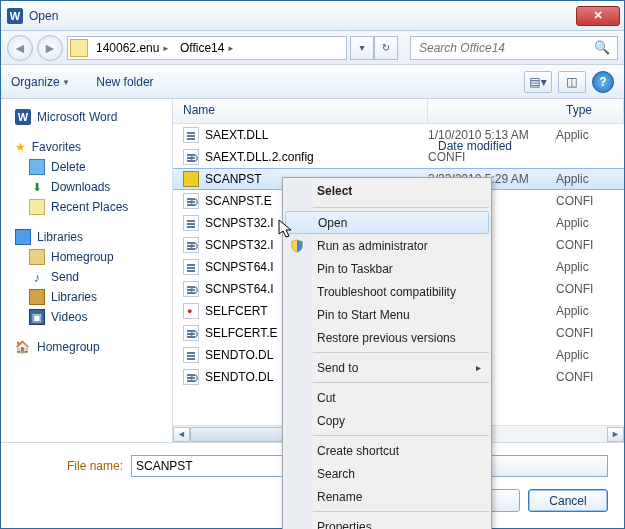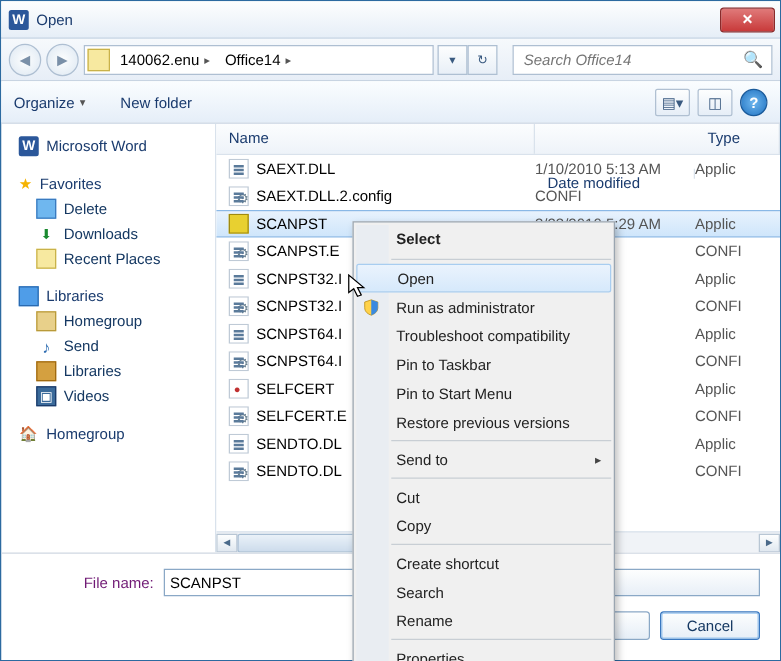--- a/index.html
+++ b/index.html
@@ -68,21 +68,21 @@
   .exe-ico { width:16px; height:16px; background:#e8d030; border:1px solid #a08a10; display:flex; align-items:center; justify-content:center;}
   .cert-ico { width:16px; height:16px; background:#fff; border:1px solid #bfcad6; position:relative;}
   .cert-ico::before{content:"●"; color:#c03030; font-size:9px; position:absolute; left:3px; top:2px;}
   .hscroll { height:17px; background:#f0f3f7; border-top:1px solid #d9e2ec; display:flex; align-items:center;}
   .hs-btn {width:17px; height:15px; background:linear-gradient(#fdfefe,#e0e8f0); border:1px solid #b8c6d4; display:flex; align-items:center; justify-content:center; color:#4a6a8a; font-size:9px;}
   .hs-track{flex:1; position:relative; height:15px;}
   .hs-thumb{position:absolute; left:0; width:65%; top:0; bottom:0; background:linear-gradient(#eaf1f8,#cddcec); border:1px solid #a8bed4; border-radius:2px;}
   
   .bottom { padding:12px 16px 16px; display:flex; flex-direction:column; gap:12px;}
   .filerow { display:flex; align-items:center; gap:8px;}
-  .filerow label { width:106px; text-align:right; color:#701a75;}
+  .filerow label { width:106px; text-align:right; color:#a16207;}
   .fileinput { width:156px; height:22px; border:1px solid #8aa8c6; padding:0 4px; background:#fff;}
   .filter { flex:0 0 130px; height:22px; border:1px solid #8aa8c6; background:linear-gradient(#fdfefe,#e8eff7); margin-left:auto;}
   .btnrow { display:flex; justify-content:flex-end; gap:8px;}
   .dlg-btn { width:80px; height:23px; border:1px solid #8aa8c6; background:linear-gradient(#fdfefe,#e6eef7); border-radius:3px; display:flex; align-items:center; justify-content:center; color:#153862;}
   .dlg-btn.primary { flex:0 0 130px; }
   .dlg-btn.focus { border-color:#3a78c0; box-shadow:inset 0 0 0 1px #9ac6f0;}
   
   .ctx { position:absolute; left:281px; top:176px; width:210px; background:#f0f0f0; border:1px solid #9aa5b0; box-shadow:2px 3px 6px rgba(0,0,0,0.25); z-index:10;}
   .ctx-strip { position:absolute; left:2px; top:2px; bottom:2px; width:26px; background:#e9edf2;}
   .ctx-item { position:relative; height:23px; display:flex; align-items:center; padding-left:34px; color:#222;}
@@ -326,22 +326,22 @@
     <div class="ctx-item hover">Open</div>
     <div class="ctx-item">
       <span class="ctx-icon">
         <svg class="shield" viewBox="0 0 16 16">
             <path d="M8 1 L14 3 V8 C14 12 11 14 8 15 C5 14 2 12 2 8 V3 Z" fill="#ffd24a" stroke="#b88a10" stroke-width="0.7"></path>
             <path d="M8 1 L14 3 V8 C14 12 11 14 8 15 Z" fill="#3a8ae0"></path>
           </svg>
       </span>
       <span>Run as administrator</span>
     </div>
+    <div class="ctx-item">Pin to Taskbar</div>
     <div class="ctx-item">Troubleshoot compatibility</div>
-    <div class="ctx-item">Pin to Taskbar</div>
     <div class="ctx-item">Pin to Start Menu</div>
     <div class="ctx-item">Restore previous versions</div>
     <div class="ctx-sep"></div>
     <div class="ctx-item ctx-sub">Send to</div>
     <div class="ctx-sep"></div>
     <div class="ctx-item">Cut</div>
     <div class="ctx-item">Copy</div>
     <div class="ctx-sep"></div>
     <div class="ctx-item">Create shortcut</div>
     <div class="ctx-item">Search</div>

